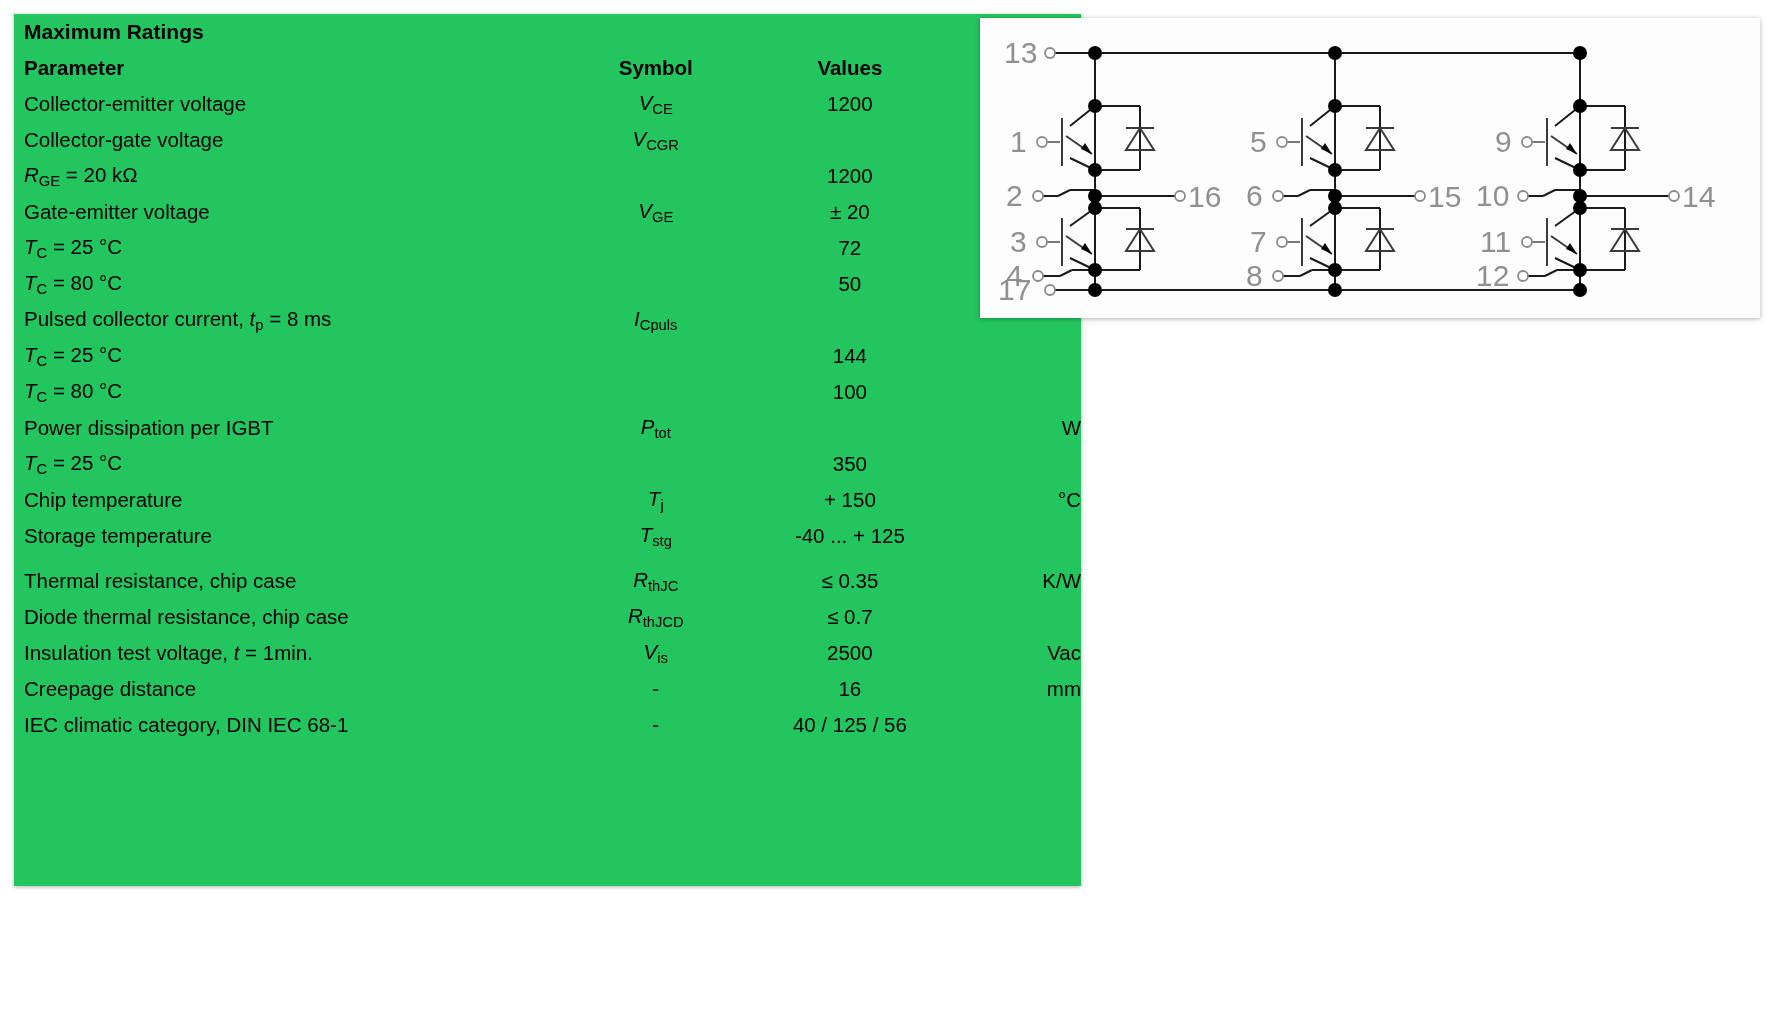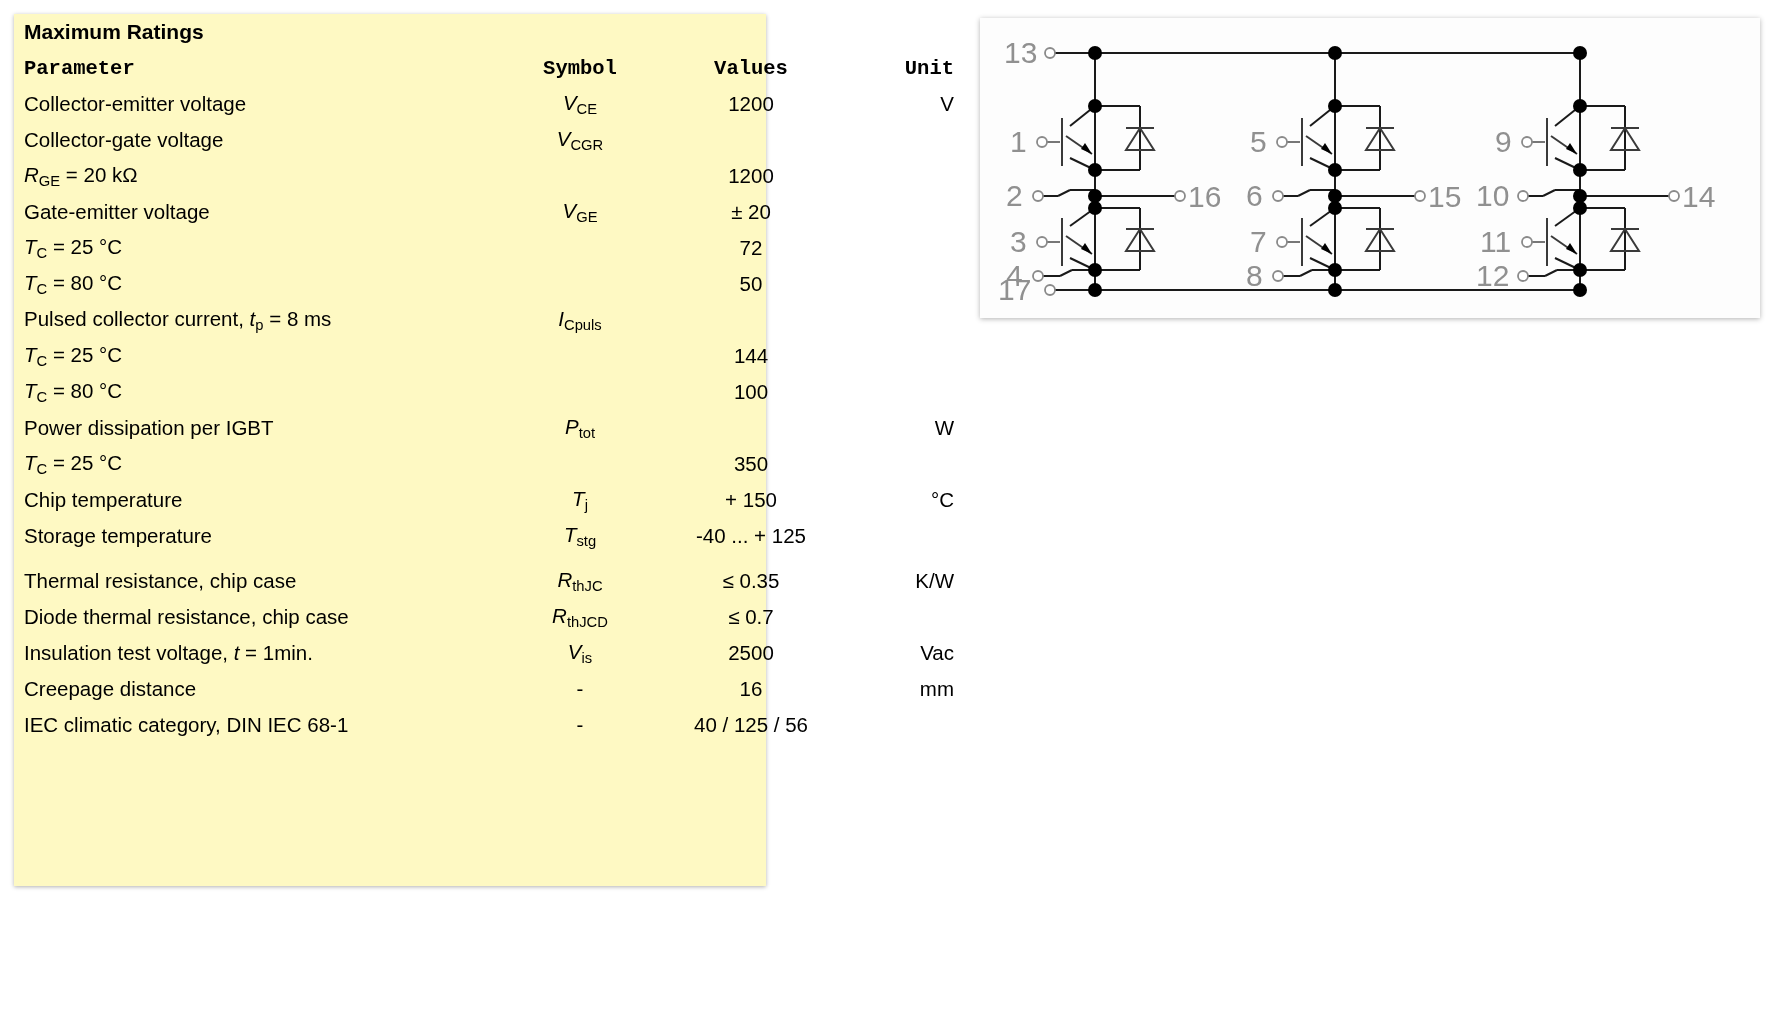--- a/index.html
+++ b/index.html
@@ -5,22 +5,22 @@
 <style>
   html,body{margin:0;padding:0;background:#ffffff;}
   body{
     width:1774px;height:1026px;position:relative;overflow:hidden;
     font-family:"Liberation Sans","DejaVu Sans",sans-serif;
     color:#000000;
   }
 
   
   #ratings-panel{
-    position:absolute;left:14px;top:14px;width:752px;height:872px;
-    background:#fef9c3;
+    position:absolute;left:14px;top:14px;width:1067px;height:872px;
+    background:#22c55e;
     box-shadow:0 1px 4px rgba(0,0,0,0.30);
   }
   #ratings-table{
     width:100%;border-collapse:collapse;table-layout:fixed;
     font-size:20.5px;
   }
   #ratings-table td{
     padding:0 0 0 10px;
     vertical-align:middle;
     border:0;
@@ -39,21 +39,21 @@
 
   
   tr.rule-top td{border-top:2px solid #6a6a6a;}
 
   tr.title td{border:0;}
 
   td.val{text-align:center;padding-left:0;padding-right:0;}
   td.unit{text-align:right;padding-left:9px;}
   td.sym{padding-left:9px;}
 
-  .bold{font-weight:bold;font-family:Liberation Mono, monospace;}
+  .bold{font-weight:bold;}
   .title-text{font-weight:bold;font-size:21px;}
 
   .rowh{height:36px;}
 
   
   .var{font-style:italic;}
   .sub{font-size:0.72em;vertical-align:-0.28em;font-style:normal;}
 
   
   tr.gap td{height:9px;padding:0;border-top:2px solid #6a6a6a;border-bottom:2px solid #6a6a6a;}

